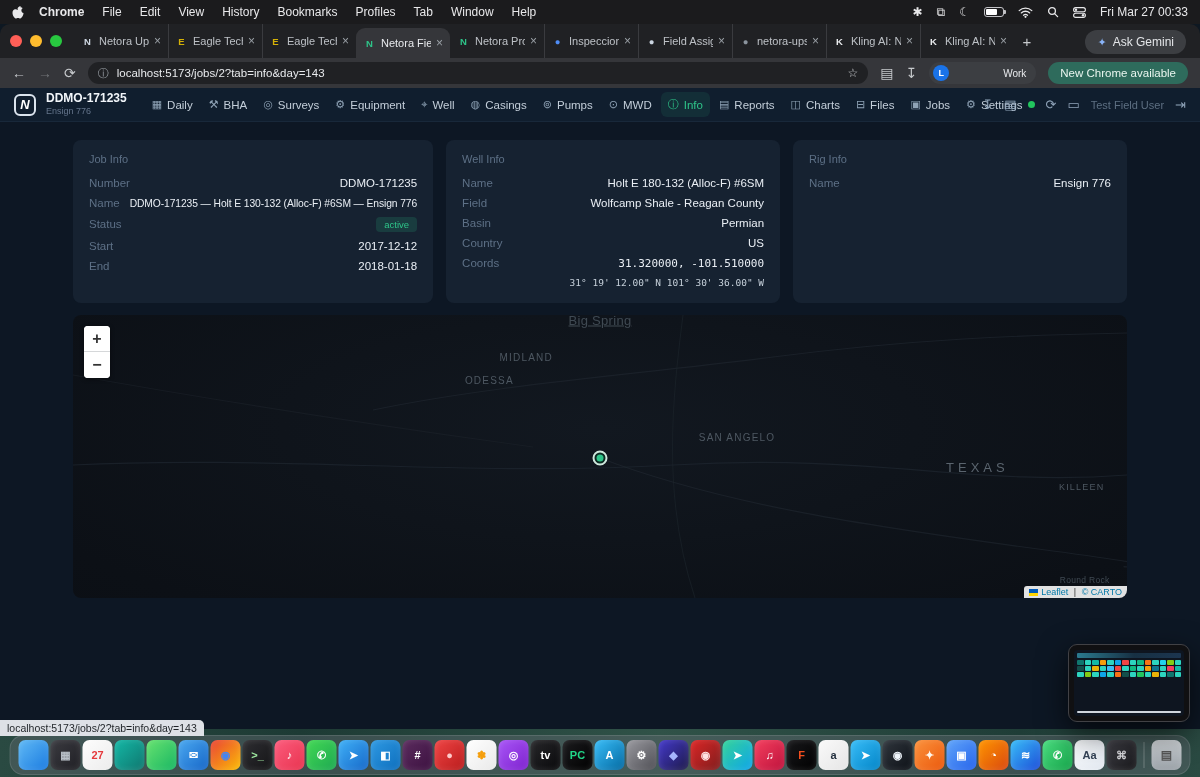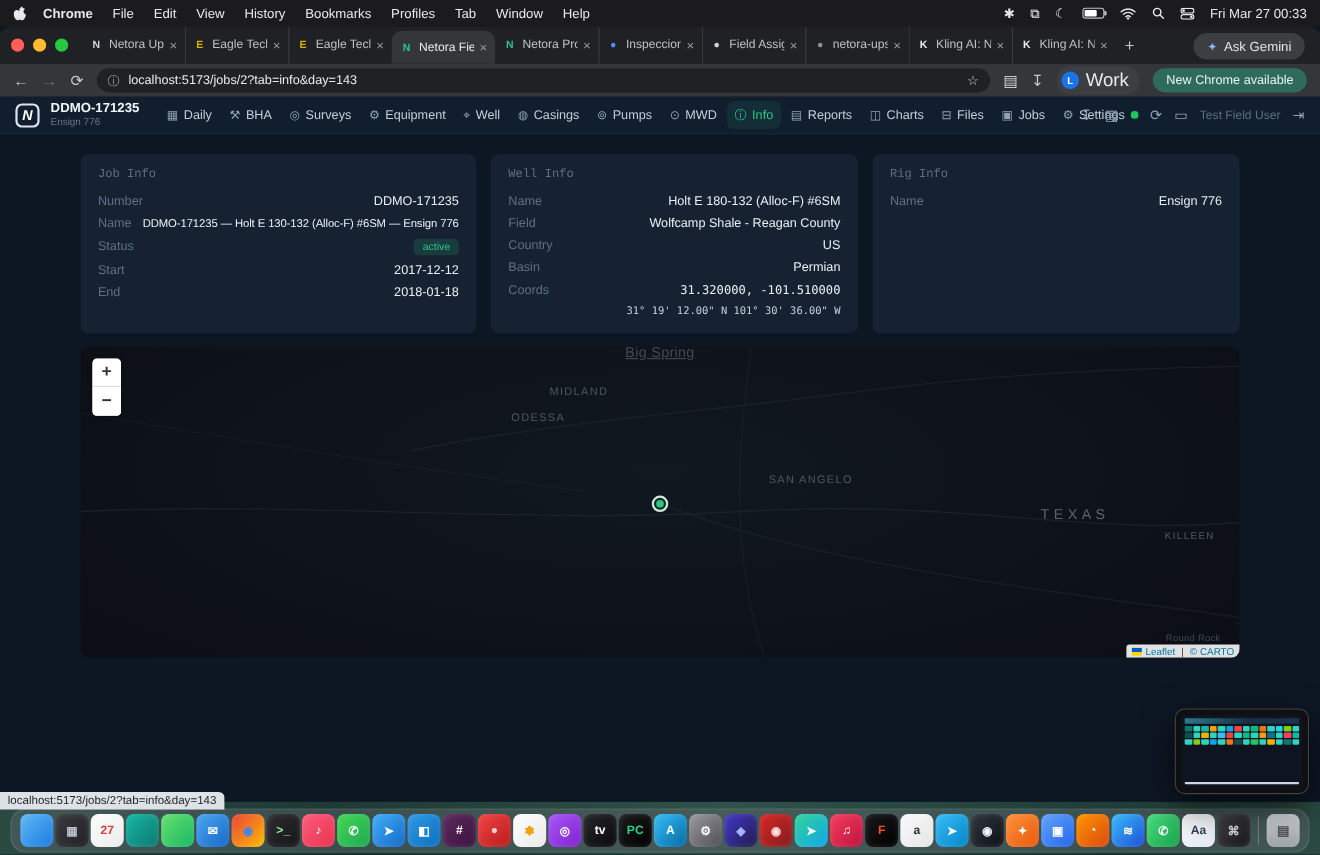--- a/index.html
+++ b/index.html
@@ -35,21 +35,21 @@
 
 .toolbar{height:30px;background:#35363a;display:flex;align-items:center;padding:0 12px;gap:12px;}
 .tb-btn{color:#c7cacd;font-size:14px;flex:none;line-height:1;}
 .tb-btn.dim{color:#717478;}
 .omnibox{flex:1;height:22px;background:#202124;border-radius:11px;display:flex;align-items:center;padding:0 10px;gap:8px;min-width:0;}
 .ob-icon{color:#9aa0a6;font-size:11px;}
 .ob-url{color:#e8eaed;font-size:11.5px;flex:1;min-width:0;white-space:nowrap;overflow:hidden;}
 .ob-star{color:#c7cacd;font-size:12px;}
 .profile-chip{display:flex;align-items:center;gap:6px;background:#3c3e42;border-radius:12px;padding:3px 10px 3px 4px;flex:none;}
 .avatar{width:16px;height:16px;border-radius:50%;background:#1a73e8;color:#fff;font-size:9px;font-weight:bold;display:flex;align-items:center;justify-content:center;}
-.profile-name{font-size:17px;color:#e8eaed;}
+.profile-name{font-size:10px;color:#e8eaed;margin-left:48px;}
 .update-chip{background:#2e6b5c;color:#e9f5ef;font-size:11.5px;border-radius:13px;padding:5px 12px;flex:none;}
 
 .webpage{height:649px;background:#0d1724;overflow:hidden;}
 .app-header{height:34px;background:#101e2e;border-bottom:1px solid #18283a;display:flex;align-items:center;padding:0 14px;gap:10px;}
 .logo{width:22px;height:22px;border:2px solid #dbe4ee;border-radius:6px;color:#fff;font-weight:bold;font-size:13px;display:flex;align-items:center;justify-content:center;flex:none;font-style:italic;}
 .titles{display:flex;flex-direction:column;line-height:1.15;margin-right:8px;}
 .job-code{font-size:12px;font-weight:bold;color:#f1f5f9;white-space:nowrap;}
 .rig-sub{font-size:9px;color:#64748b;}
 .nav{display:flex;align-items:center;gap:2px;min-width:0;}
 .nav-item{display:flex;align-items:center;gap:5px;padding:5px 7px;border-radius:6px;font-size:11.5px;color:#c3ced9;white-space:nowrap;}
@@ -57,21 +57,21 @@
 .nav-item.active{color:#2ec489;background:rgba(46,196,137,.1);}
 .nav-item.active .nav-icon{color:#2ec489;}
 .hdr-right{margin-left:auto;display:flex;align-items:center;gap:11px;flex:none;}
 .hdr-icon{color:#8fa3b8;font-size:13px;line-height:1;}
 .online-dot{width:7px;height:7px;border-radius:50%;background:#22c55e;}
 .hdr-user{font-size:11px;color:#5d6f82;white-space:nowrap;}
 
 .main{padding:18px 73px 0;}
 .cards{display:grid;grid-template-columns:1fr 1fr 1fr;gap:13px;}
 .card{background:#162231;border-radius:8px;padding:13px 16px 11px;}
-.card-title{font-size:11px;font-weight:normal;color:#5d7086;margin-bottom:8px;font-family:Liberation Mono, monospace;}
+.card-title{font-size:11px;font-weight:normal;color:#5d7086;margin-bottom:8px;}
 .crow{display:flex;justify-content:space-between;align-items:baseline;padding:4px 0;font-size:11.5px;}
 .clabel{color:#5d7086;flex:none;}
 .cval{margin-left:10px;min-width:0;text-align:right;color:#e9eef4;}
 .vmain{white-space:nowrap;}
 .vmain.sm{font-size:10.3px;letter-spacing:-.1px;}
 .vmain.badge{display:inline-block;background:rgba(46,196,137,.16);color:#2ec489;font-size:9.5px;padding:2px 8px;border-radius:4px;}
 .vmain.mono,.vsub{font-family:"DejaVu Sans Mono",monospace;}
 .vmain.mono{font-size:11px;}
 .vsub{display:block;font-size:9.5px;color:#c6d0da;margin-top:7px;}
 
@@ -351,26 +351,26 @@
           <div>
             <div class="crow">
                 <span class="clabel">Name</span>
                 <span class="cval"><span class="vmain">Holt E 180-132 (Alloc-F) #6SM</span></span>
               </div>
               <div class="crow">
                 <span class="clabel">Field</span>
                 <span class="cval"><span class="vmain">Wolfcamp Shale - Reagan County</span></span>
               </div>
               <div class="crow">
+                <span class="clabel">Basin</span>
+                <span class="cval"><span class="vmain">Permian</span></span>
+              </div>
+              <div class="crow">
                 <span class="clabel">Country</span>
                 <span class="cval"><span class="vmain">US</span></span>
-              </div>
-              <div class="crow">
-                <span class="clabel">Basin</span>
-                <span class="cval"><span class="vmain">Permian</span></span>
               </div>
               <div class="crow">
                 <span class="clabel">Coords</span>
                 <span class="cval"><span class="vmain mono">31.320000, -101.510000</span><span class="vsub">31° 19' 12.00" N 101° 30' 36.00" W</span></span>
               </div>
           </div>
         </section>
         <section class="card">
           <h3 class="card-title">Rig Info</h3>
           <div>

